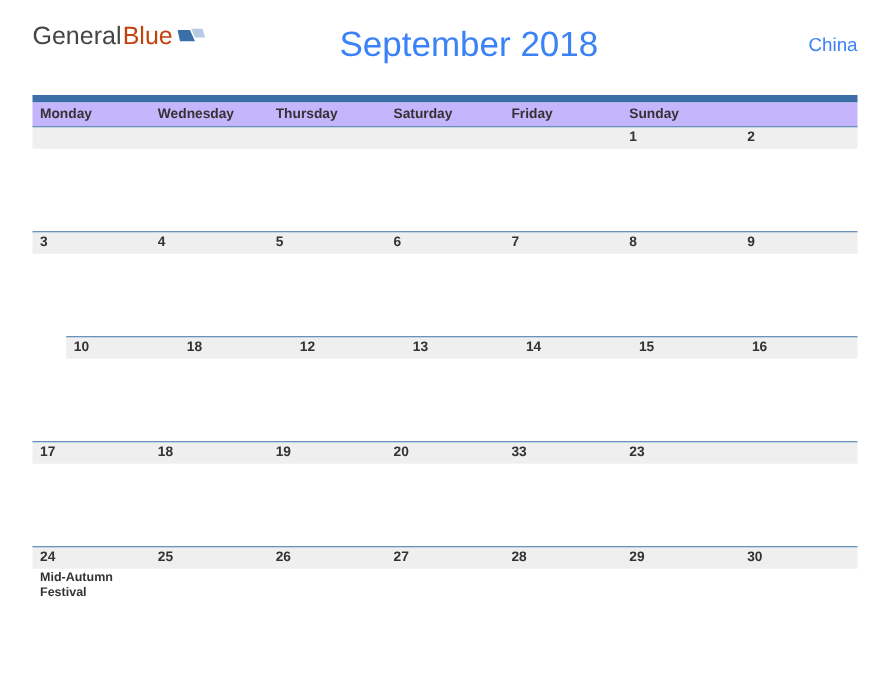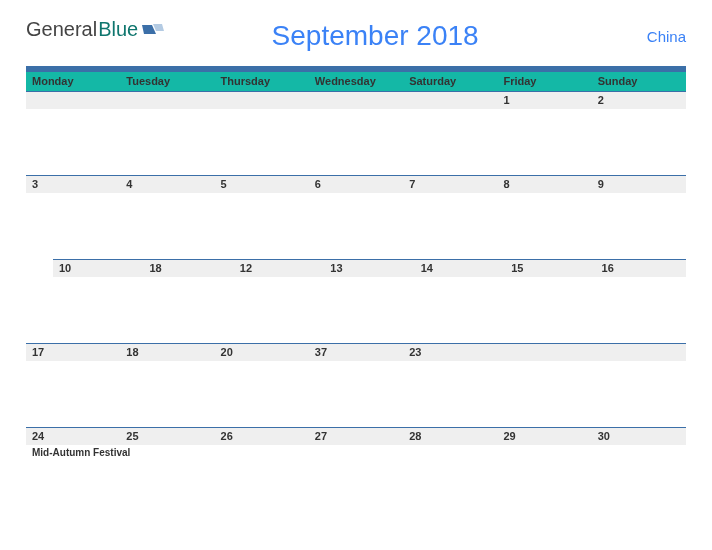--- a/index.html
+++ b/index.html
@@ -12,35 +12,35 @@
       height: 550px;
       background: #ffffff;
       font-family: Arial, Helvetica, sans-serif;
       padding: 18px 26px;
       position: relative;
     }
     .header-row {
       display: flex;
       align-items: flex-start;
       justify-content: center;
-      margin-bottom: 14px;
+      margin-bottom: 24px;
     }
     .logo {
       display: flex;
       align-items: flex-start;
       gap: 1px;
       font-size: 20px;
       font-weight: 400;
       color: #333;
     }
     .logo-general {
       color: #444;
     }
     .logo-blue {
-      color: #0f766e;
+      color: #c2410c;
     }
     .logo-mark {
       margin-left: 3px;
       margin-top: 2px;
     }
     .title {
       font-size: 28px;
       font-weight: 400;
       color: #3b82f6;
       text-align: center;
@@ -55,21 +55,21 @@
       width: 100px;
     }
     .blue-band {
       height: 6px;
       background: #3b6fa8;
       width: 100%;
     }
     .days-header {
       display: grid;
       grid-template-columns: repeat(7, 1fr);
-      background: #14b8a6;
+      background: #c4b5fd;
     }
     .day-header-cell {
       font-size: 11px;
       font-weight: bold;
       color: #333;
       padding: 3px 6px 4px 6px;
       text-align: left;
     }
     .week-row {
       border-top: 1px solid #3b6fa8;
@@ -85,21 +85,21 @@
     }
     .date-num {
       font-size: 11px;
       font-weight: bold;
       color: #333;
       padding: 2px 0 0 6px;
       text-align: left;
     }
     .date-body {
       display: grid;
-      grid-template-columns: repeat(5, 1fr);
+      grid-template-columns: repeat(6, 1fr);
       height: 67px;
     }
     .date-cell {
       padding: 2px 6px;
       font-size: 10px;
       color: #333;
       line-height: 1.2;
     }
     .event-text {
       font-weight: bold;
@@ -121,23 +121,22 @@
     </span>
   </div>
   <div class="title">September 2018</div>
   <div class="country">China</div>
 </div>
 
 <div class="blue-band"></div>
 
 <div class="days-header">
   <div class="day-header-cell">Monday</div>
-  <div class="day-header-cell">Tuesday</div>
+  <div class="day-header-cell">Wednesday</div>
   <div class="day-header-cell">Thursday</div>
-  <div class="day-header-cell">Wednesday</div>
   <div class="day-header-cell">Saturday</div>
   <div class="day-header-cell">Friday</div>
   <div class="day-header-cell">Sunday</div>
 </div>
 
 <div class="week-row" style="display:block;">
   <div class="date-header-band">
     <div class="date-num"></div>
     <div class="date-num"></div>
     <div class="date-num"></div>
@@ -238,22 +237,23 @@
     <div class="date-cell">
         <div class="event-text"></div>
       </div>
   </div>
 </div>
 
 <div class="week-row" style="display:block;">
   <div class="date-header-band">
     <div class="date-num">17</div>
     <div class="date-num">18</div>
+    <div class="date-num">19</div>
     <div class="date-num">20</div>
-    <div class="date-num">37</div>
+    <div class="date-num">33</div>
     <div class="date-num">23</div>
   </div>
   <div class="date-body">
     <div class="date-cell">
         <div class="event-text"></div>
       </div>
     <div class="date-cell">
         <div class="event-text"></div>
       </div>
     <div class="date-cell">

